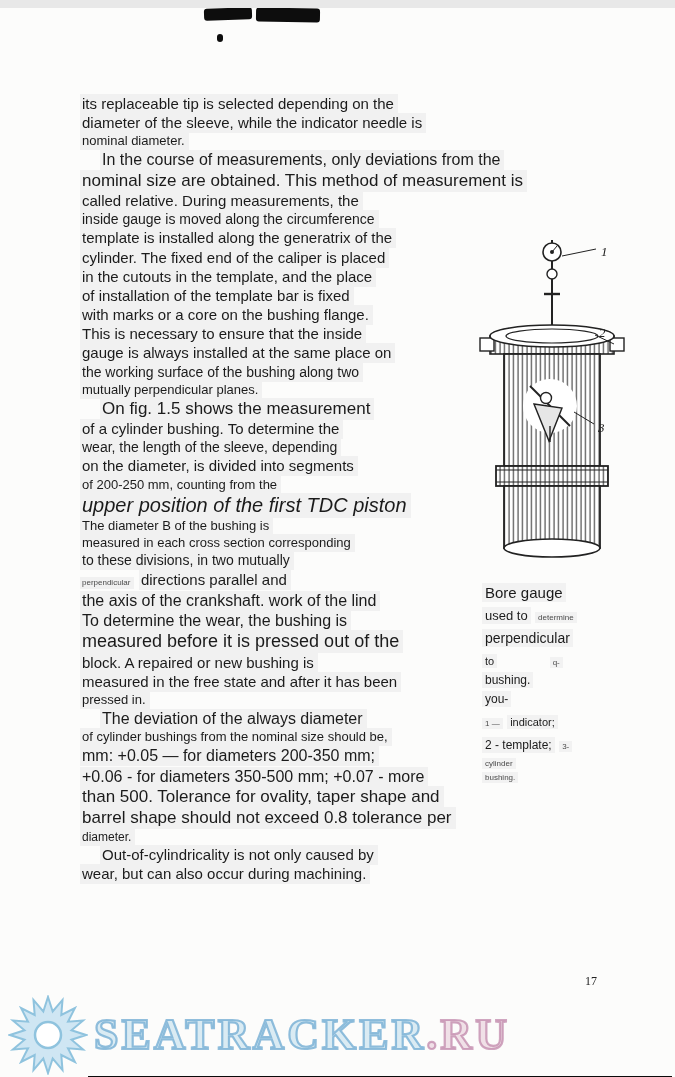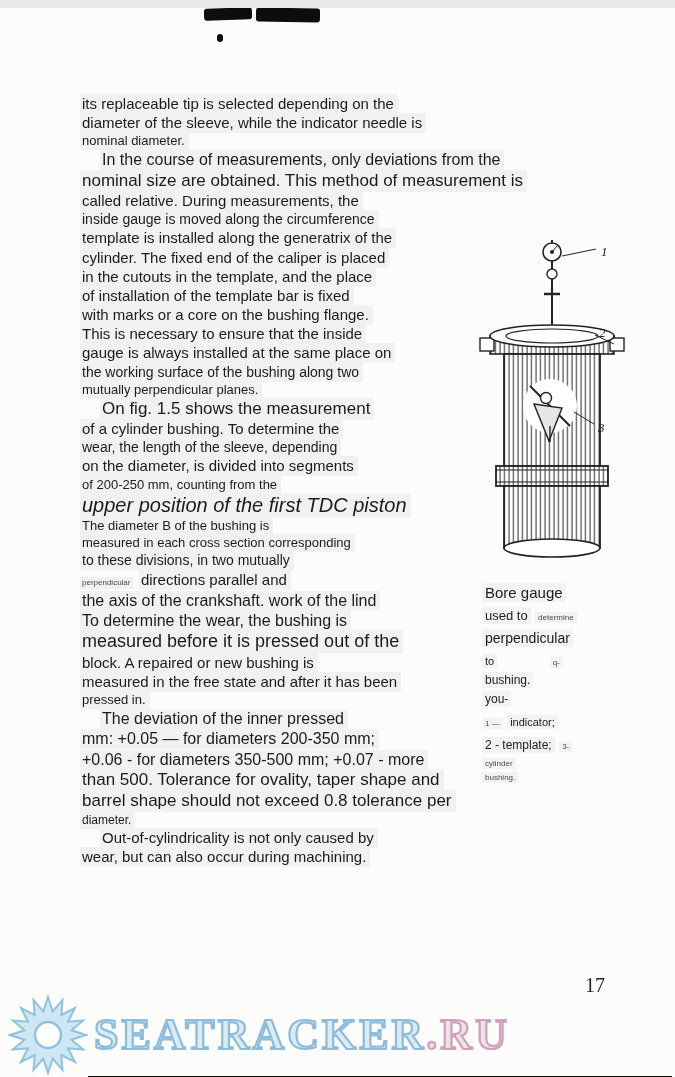--- a/index.html
+++ b/index.html
@@ -28,21 +28,21 @@
   .caption{margin-top:6px;padding-left:20px;}
   .cap{line-height:1.15;margin-bottom:5px;}
   .cap>span{background:#f2f2f2;padding:1px 3px;}
   
   .mark{position:absolute;background:#0d0d0d;border-radius:3px;}
   .mark1{left:204px;top:0;width:48px;height:12px;transform:rotate(-2deg);}
   .mark2{left:256px;top:0;width:64px;height:14px;transform:rotate(1deg);}
   .mark3{left:217px;top:26px;width:6px;height:8px;}
   .bottom-bar{position:absolute;left:88px;bottom:0;width:584px;height:9px;background:#0a0a0a;}
   
-  .pagenum{position:absolute;left:585px;top:966px;font-family:"Liberation Serif","DejaVu Serif",serif;font-size:20px;color:#222;}
+  .pagenum{position:absolute;left:585px;top:966px;font-family:"Liberation Serif","DejaVu Serif",serif;font-size:12px;color:#222;}
   
   .watermark{position:absolute;left:8px;top:988px;width:660px;height:78px;display:flex;align-items:center;}
   .wm-text{
     font-family:"Liberation Serif","DejaVu Serif",serif;font-weight:bold;font-size:44px;
     letter-spacing:3px;line-height:1;white-space:nowrap;margin-left:6px;
     color:rgba(140,195,225,0.30);
     -webkit-text-stroke:2.2px rgba(110,170,210,0.75);
   }
   .wm-tld{
     color:rgba(210,150,180,0.28);
@@ -86,21 +86,22 @@
     <div class="line t13 narrow"><span>measured in each cross section corresponding</span></div>
     <div class="line t14 narrow"><span>to these divisions, in two mutually</span></div>
     <div class="line narrow"><span class="t8">perpendicular</span> <span class="t15">directions parallel and</span></div>
     <div class="line t16 narrow"><span>the axis of the crankshaft. work of the lind</span></div>
     <div class="line t16 narrow"><span>To determine the wear, the bushing is</span></div>
     <div class="line t18 narrow"><span>measured before it is pressed out of the</span></div>
     <div class="line t15 narrow"><span>block. A repaired or new bushing is</span></div>
     <div class="line t15 narrow"><span>measured in the free state and after it has been</span></div>
     <div class="line t13 narrow"><span>pressed in.</span></div>
 
-    <div class="line t16 ind"><span>The deviation of the inner pressed</span></div>
+    <div class="line t16 ind"><span>The deviation of the always diameter</span></div>
+    <div class="line t13"><span>of cylinder bushings from the nominal size should be,</span></div>
     <div class="line t16"><span>mm: +0.05 — for diameters 200-350 mm;</span></div>
     <div class="line t16"><span>+0.06 - for diameters 350-500 mm; +0.07 - more</span></div>
     <div class="line t17"><span>than 500. Tolerance for ovality, taper shape and</span></div>
     <div class="line t17"><span>barrel shape should not exceed 0.8 tolerance per</span></div>
     <div class="line t12"><span>diameter.</span></div>
     <div class="line t15 ind"><span>Out-of-cylindricality is not only caused by</span></div>
     <div class="line t15"><span>wear, but can also occur during machining.</span></div>
   </div>
 
   <div class="figure">

